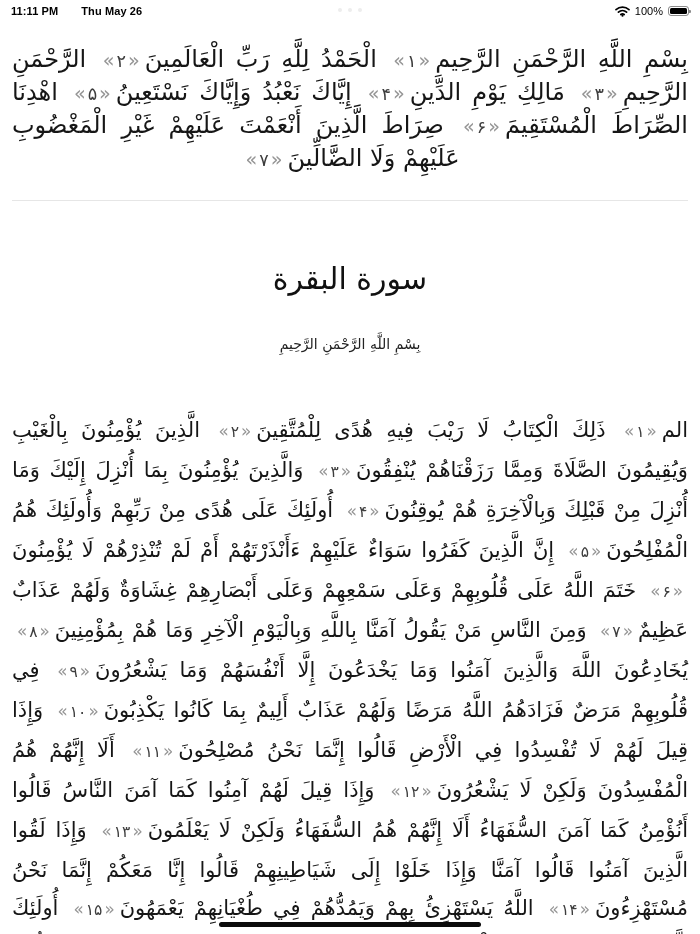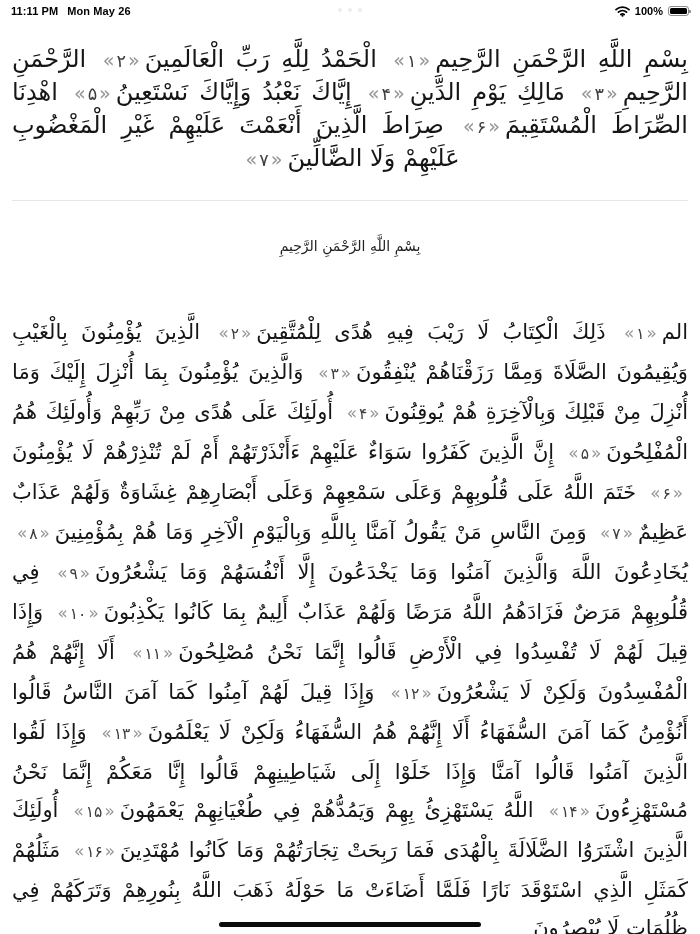--- a/index.html
+++ b/index.html
@@ -7,22 +7,22 @@
     width:700px;height:934px;position:relative;overflow:hidden;
     background:#ffffff;font-family:"Liberation Sans",sans-serif;
   }
 
   
   .status-bar{
     position:absolute;top:0;left:0;right:0;height:24px;
     display:flex;justify-content:space-between;align-items:flex-start;
     padding:5px 11px 0 11px;box-sizing:border-box;z-index:20;
   }
-  .sb-left{display:flex;gap:9px;font-size:11px;font-weight:700;color:#000;letter-spacing:.1px;}
-  .sb-right{display:flex;align-items:center;gap:5px;font-size:11px;font-weight:700;color:#000;}
+  .sb-left{display:flex;gap:23px;font-size:11px;font-weight:700;color:#000;letter-spacing:.1px;}
+  .sb-right{display:flex;align-items:center;gap:5px;font-size:11px;font-weight:400;color:#000;}
   .battery{
     position:relative;width:21px;height:10px;border:1px solid rgba(0,0,0,.45);
     border-radius:3px;box-sizing:border-box;display:inline-block;
   }
   .battery .fill{position:absolute;inset:1px;background:#000;border-radius:1.5px;}
   .battery .tip{
     position:absolute;right:-3px;top:2.5px;width:1.6px;height:3.6px;
     background:rgba(0,0,0,.45);border-radius:0 1px 1px 0;
   }
   .top-dots{
@@ -68,21 +68,21 @@
     position:absolute;bottom:7px;left:50%;transform:translateX(-50%);
     width:262px;height:5px;border-radius:3px;background:#0b0b0b;z-index:30;
   }
 </style>
 </head>
 <body>
 
 <div class="status-bar">
   <div class="sb-left">
     <span>11:11 PM</span>
-    <span>Mon May 26</span>
+    <span>Thu May 26</span>
   </div>
   <div class="sb-right">
     <span style="display:inline-flex;">
       <svg width="15" height="11" viewBox="0 0 15 11" aria-hidden="true">
         <path d="M1 3.6 A9.8 9.8 0 0 1 14 3.6" stroke="#000" stroke-width="1.7" fill="none" stroke-linecap="round"></path>
         <path d="M3.4 6.1 A6.2 6.2 0 0 1 11.6 6.1" stroke="#000" stroke-width="1.7" fill="none" stroke-linecap="round"></path>
         <path d="M5.8 8.5 A3 3 0 0 1 9.2 8.5" stroke="#000" stroke-width="1.7" fill="none" stroke-linecap="round"></path>
         <circle cx="7.5" cy="9.7" r="1.1" fill="#000"></circle>
       </svg>
     </span>
@@ -99,20 +99,21 @@
   <span class="dot"></span>
   <span class="dot"></span>
 </div>
 
 <div class="page">
 
   <p class="fatiha arabic"><span>بِسْمِ اللَّهِ الرَّحْمَنِ الرَّحِيمِ</span><span class="ayah"><span>«</span><span class="anum">۱</span><span>»</span></span> <span>الْحَمْدُ لِلَّهِ رَبِّ الْعَالَمِينَ</span><span class="ayah"><span>«</span><span class="anum">۲</span><span>»</span></span> <span>الرَّحْمَنِ الرَّحِيمِ</span><span class="ayah"><span>«</span><span class="anum">۳</span><span>»</span></span> <span>مَالِكِ يَوْمِ الدِّينِ</span><span class="ayah"><span>«</span><span class="anum">۴</span><span>»</span></span> <span>إِيَّاكَ نَعْبُدُ وَإِيَّاكَ نَسْتَعِينُ</span><span class="ayah"><span>«</span><span class="anum">۵</span><span>»</span></span> <span>اهْدِنَا الصِّرَاطَ الْمُسْتَقِيمَ</span><span class="ayah"><span>«</span><span class="anum">۶</span><span>»</span></span> <span>صِرَاطَ الَّذِينَ أَنْعَمْتَ عَلَيْهِمْ غَيْرِ الْمَغْضُوبِ عَلَيْهِمْ وَلَا الضَّالِّينَ</span><span class="ayah"><span>«</span><span class="anum">۷</span><span>»</span></span> </p>
 
   <div class="divider"></div>
 
+  <div class="surah-title arabic">سورة البقرة</div>
 
   <div class="basmala arabic">بِسْمِ اللَّهِ الرَّحْمَنِ الرَّحِيمِ</div>
 
   <p class="body-text arabic"><span>الم</span><span class="ayah"><span>«</span><span class="anum">۱</span><span>»</span></span> <span>ذَلِكَ الْكِتَابُ لَا رَيْبَ فِيهِ هُدًى لِلْمُتَّقِينَ</span><span class="ayah"><span>«</span><span class="anum">۲</span><span>»</span></span> <span>الَّذِينَ يُؤْمِنُونَ بِالْغَيْبِ وَيُقِيمُونَ الصَّلَاةَ وَمِمَّا رَزَقْنَاهُمْ يُنْفِقُونَ</span><span class="ayah"><span>«</span><span class="anum">۳</span><span>»</span></span> <span>وَالَّذِينَ يُؤْمِنُونَ بِمَا أُنْزِلَ إِلَيْكَ وَمَا أُنْزِلَ مِنْ قَبْلِكَ وَبِالْآخِرَةِ هُمْ يُوقِنُونَ</span><span class="ayah"><span>«</span><span class="anum">۴</span><span>»</span></span> <span>أُولَئِكَ عَلَى هُدًى مِنْ رَبِّهِمْ وَأُولَئِكَ هُمُ الْمُفْلِحُونَ</span><span class="ayah"><span>«</span><span class="anum">۵</span><span>»</span></span> <span>إِنَّ الَّذِينَ كَفَرُوا سَوَاءٌ عَلَيْهِمْ ءَأَنْذَرْتَهُمْ أَمْ لَمْ تُنْذِرْهُمْ لَا يُؤْمِنُونَ</span><span class="ayah"><span>«</span><span class="anum">۶</span><span>»</span></span> <span>خَتَمَ اللَّهُ عَلَى قُلُوبِهِمْ وَعَلَى سَمْعِهِمْ وَعَلَى أَبْصَارِهِمْ غِشَاوَةٌ وَلَهُمْ عَذَابٌ عَظِيمٌ</span><span class="ayah"><span>«</span><span class="anum">۷</span><span>»</span></span> <span>وَمِنَ النَّاسِ مَنْ يَقُولُ آمَنَّا بِاللَّهِ وَبِالْيَوْمِ الْآخِرِ وَمَا هُمْ بِمُؤْمِنِينَ</span><span class="ayah"><span>«</span><span class="anum">۸</span><span>»</span></span> <span>يُخَادِعُونَ اللَّهَ وَالَّذِينَ آمَنُوا وَمَا يَخْدَعُونَ إِلَّا أَنْفُسَهُمْ وَمَا يَشْعُرُونَ</span><span class="ayah"><span>«</span><span class="anum">۹</span><span>»</span></span> <span>فِي قُلُوبِهِمْ مَرَضٌ فَزَادَهُمُ اللَّهُ مَرَضًا وَلَهُمْ عَذَابٌ أَلِيمٌ بِمَا كَانُوا يَكْذِبُونَ</span><span class="ayah"><span>«</span><span class="anum">۱۰</span><span>»</span></span> <span>وَإِذَا قِيلَ لَهُمْ لَا تُفْسِدُوا فِي الْأَرْضِ قَالُوا إِنَّمَا نَحْنُ مُصْلِحُونَ</span><span class="ayah"><span>«</span><span class="anum">۱۱</span><span>»</span></span> <span>أَلَا إِنَّهُمْ هُمُ الْمُفْسِدُونَ وَلَكِنْ لَا يَشْعُرُونَ</span><span class="ayah"><span>«</span><span class="anum">۱۲</span><span>»</span></span> <span>وَإِذَا قِيلَ لَهُمْ آمِنُوا كَمَا آمَنَ النَّاسُ قَالُوا أَنُؤْمِنُ كَمَا آمَنَ السُّفَهَاءُ أَلَا إِنَّهُمْ هُمُ السُّفَهَاءُ وَلَكِنْ لَا يَعْلَمُونَ</span><span class="ayah"><span>«</span><span class="anum">۱۳</span><span>»</span></span> <span>وَإِذَا لَقُوا الَّذِينَ آمَنُوا قَالُوا آمَنَّا وَإِذَا خَلَوْا إِلَى شَيَاطِينِهِمْ قَالُوا إِنَّا مَعَكُمْ إِنَّمَا نَحْنُ مُسْتَهْزِءُونَ</span><span class="ayah"><span>«</span><span class="anum">۱۴</span><span>»</span></span> <span>اللَّهُ يَسْتَهْزِئُ بِهِمْ وَيَمُدُّهُمْ فِي طُغْيَانِهِمْ يَعْمَهُونَ</span><span class="ayah"><span>«</span><span class="anum">۱۵</span><span>»</span></span> <span>أُولَئِكَ الَّذِينَ اشْتَرَوُا الضَّلَالَةَ بِالْهُدَى فَمَا رَبِحَتْ تِجَارَتُهُمْ وَمَا كَانُوا مُهْتَدِينَ</span><span class="ayah"><span>«</span><span class="anum">۱۶</span><span>»</span></span> <span>مَثَلُهُمْ كَمَثَلِ الَّذِي اسْتَوْقَدَ نَارًا فَلَمَّا أَضَاءَتْ مَا حَوْلَهُ ذَهَبَ اللَّهُ بِنُورِهِمْ وَتَرَكَهُمْ فِي ظُلُمَاتٍ لَا يُبْصِرُونَ</span>    </p>
 
 </div>
 
 <div class="home-indicator"></div>
 
 </body></html>

